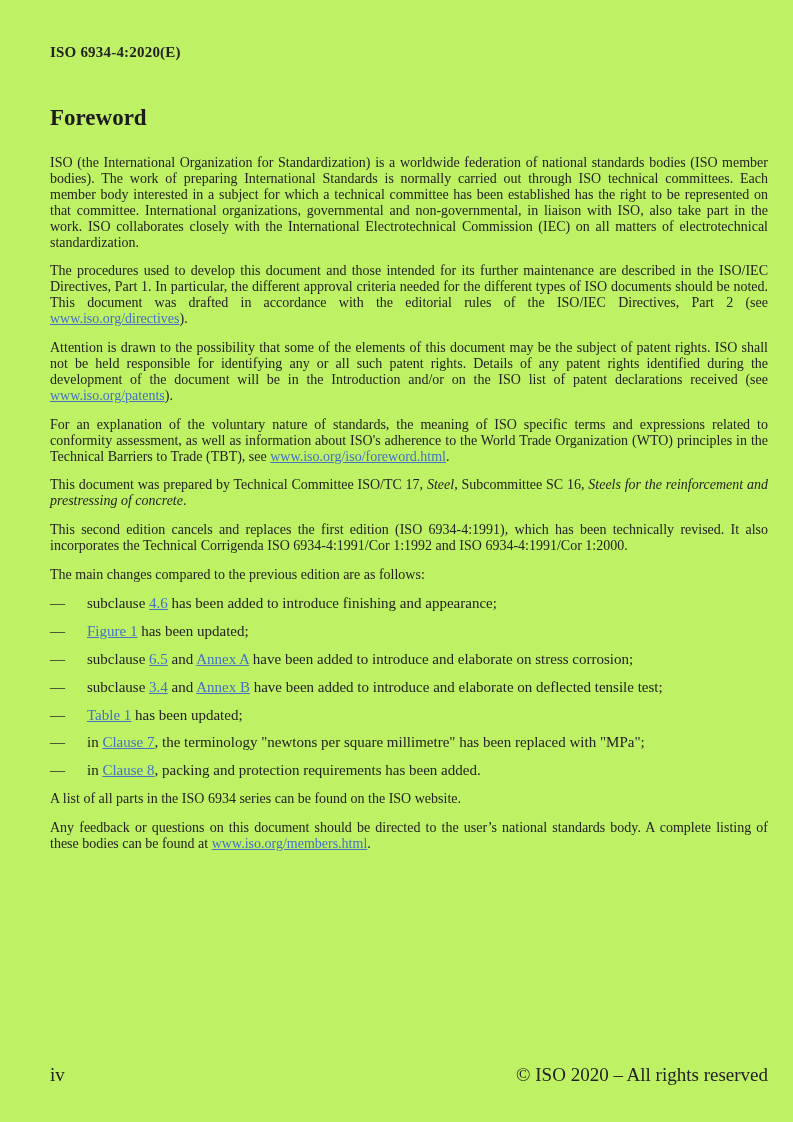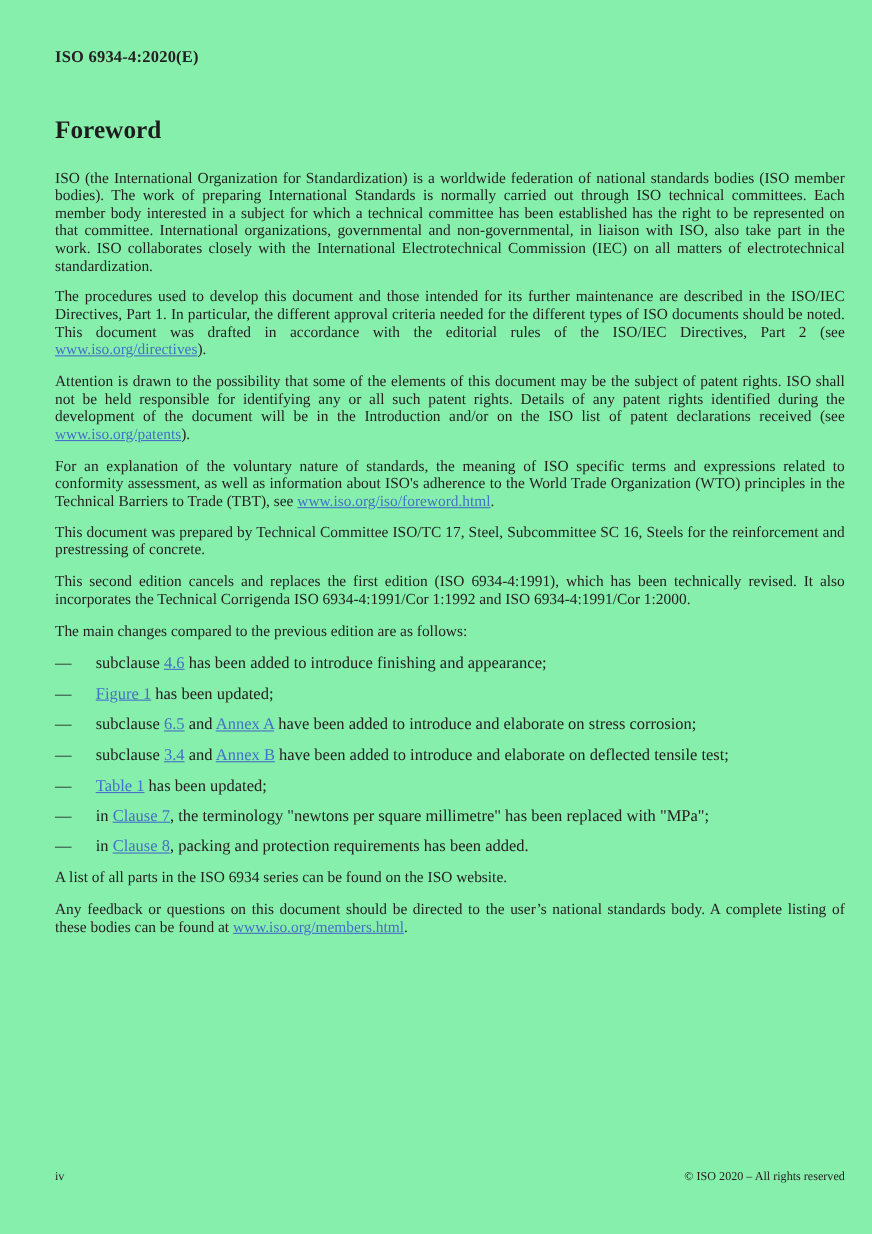--- a/index.html
+++ b/index.html
@@ -4,21 +4,21 @@
 <style>
   html, body {
     margin: 0;
     padding: 0;
     background: #ffffff;
   }
   .page {
     position: relative;
     width: 793px;
     height: 1122px;
-    background: #86efac;
+    background: #bef264;
     font-family: "Liberation Serif", serif;
     color: #242122;
     overflow: hidden;
   }
   .content {
     position: absolute;
     left: 50px;
     top: 0;
     width: 718px;
   }
@@ -51,30 +51,31 @@
     position: absolute;
     left: 0;
     top: 0;
   }
   .doc-link {
     color: var(--link-color, #4471c6);
     text-decoration: underline;
     cursor: pointer;
   }
   .italic {
+    font-style: italic;
   }
   .footer {
     position: absolute;
     left: 50px;
     width: 718px;
     top: 1064px;
     display: flex;
     justify-content: space-between;
     align-items: baseline;
-    font-size: 11px;
+    font-size: 19px;
     color: #242122;
   }
 </style>
 </head>
 <body>
 
 <div class="page">
   <div class="content">
     <div class="doc-header">ISO 6934-4:2020(E)</div>
     <h1 class="doc-title">Foreword</h1>

